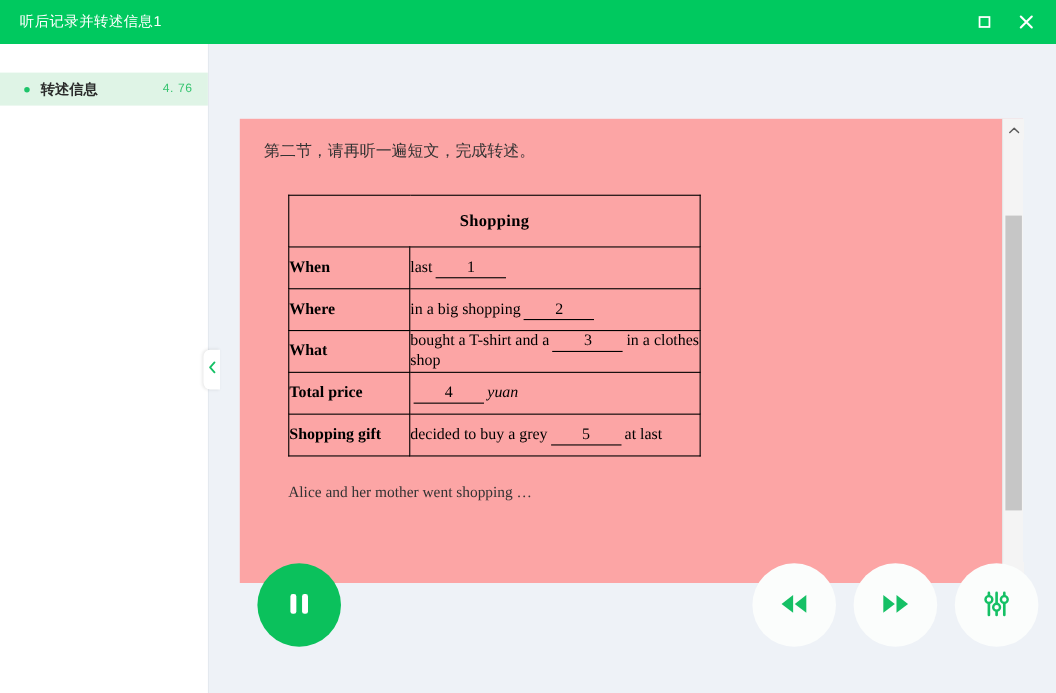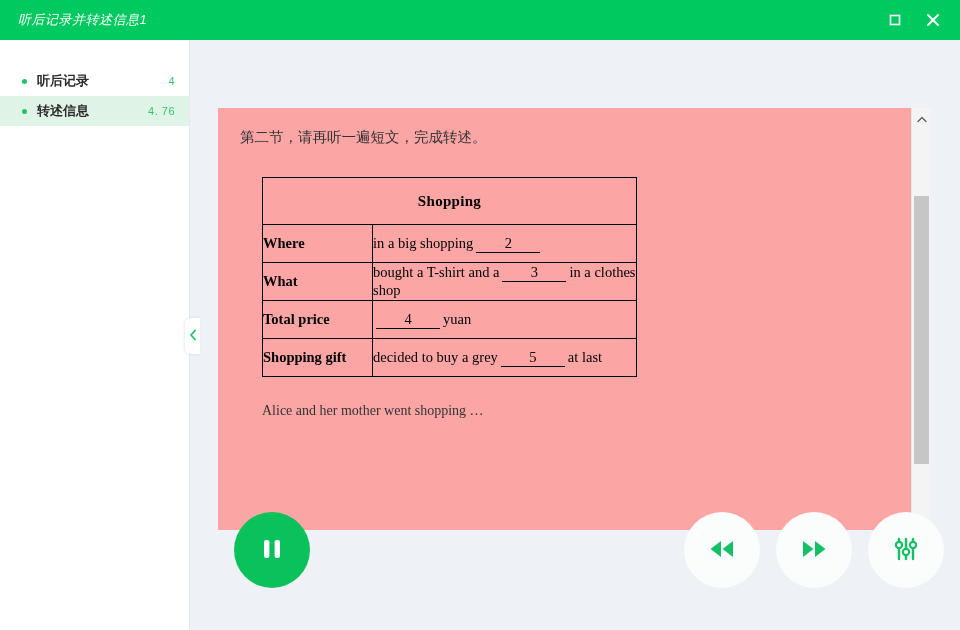--- a/index.html
+++ b/index.html
@@ -12,21 +12,21 @@
   #app { position: relative; width: 960px; height: 630px; }
 
   
   .titlebar {
     position: absolute; left: 0; top: 0; width: 960px; height: 40px;
     background: #00c95f;
     display: flex; align-items: center;
   }
   .titlebar-title {
     color: #ffffff; font-size: 13px; letter-spacing: .5px;
-    margin-left: 18px; white-space: nowrap; font-style: italic;
+    margin-left: 18px; white-space: nowrap;
   }
   .win-controls {
     margin-left: auto; display: flex; align-items: center;
     height: 40px; padding-right: 10px; gap: 4px;
   }
   .win-btn {
     width: 34px; height: 34px; display: flex; align-items: center;
     justify-content: center; cursor: pointer;
   }
   .win-btn svg { display: block; }
@@ -102,21 +102,21 @@
   }
   .q-key {
     width: 110px; font-weight: bold; font-size: 14.5px;
     padding: 0 0 0 8px; height: 38px; white-space: nowrap;
   }
   .q-val { font-size: 14.5px; padding: 0 6px 0 7px; height: 38px; }
   .blank {
     display: inline-block; min-width: 64px; text-align: center;
     border-bottom: 1px solid #000; margin: 0 3px;
   }
-  .ital { }
+  .ital { font-style: italic; }
 
   .closing-line {
     margin: 26px 0 0 22px; font-size: 14px; color: #333;
     font-family: Liberation Serif, serif;
   }
 
   
   .scrollbar {
     position: absolute; right: 0; top: 0; width: 19px; height: 100%;
     background: #f4f4f4; border-left: 1px solid #e6e6e6;
@@ -172,25 +172,20 @@
           <svg width="16" height="16" viewBox="0 0 16 16">
             <path d="M3 3 L13 13 M13 3 L3 13" stroke="#ffffff" stroke-width="1.9" stroke-linecap="round"></path>
           </svg>
         </span>
       </div>
     </div>
   </div>
 
   <div class="sidebar">
     <div style="height:26px"></div>
-    <div class="side-item">
-      <span class="side-dot"></span>
-      <span class="side-label">听后记录</span>
-      <span class="side-score">4</span>
-    </div>
     <div class="side-item active">
       <span class="side-dot"></span>
       <span class="side-label">转述信息</span>
       <span class="side-score">4. 76</span>
     </div>
   </div>
 
   <div class="collapse-handle">
     <span>
       <svg width="8" height="12" viewBox="0 0 8 12">
@@ -204,20 +199,26 @@
 
     <div class="card">
       <div class="card-inner">
 
         <div class="intro-line">第二节，请再听一遍短文，完成转述。</div>
 
         <table class="q-table">
           <tbody>
               <tr>
             <td class="q-head" colspan="2">Shopping</td>
+          </tr>
+          <tr>
+            <td class="q-key">When</td>
+            <td class="q-val">
+              <span>last</span><span class="blank">1</span>
+            </td>
           </tr>
           <tr>
             <td class="q-key">Where</td>
             <td class="q-val">
               <span>in a big shopping</span><span class="blank">2</span>
             </td>
           </tr>
           <tr>
             <td class="q-key">What</td>
             <td class="q-val">

